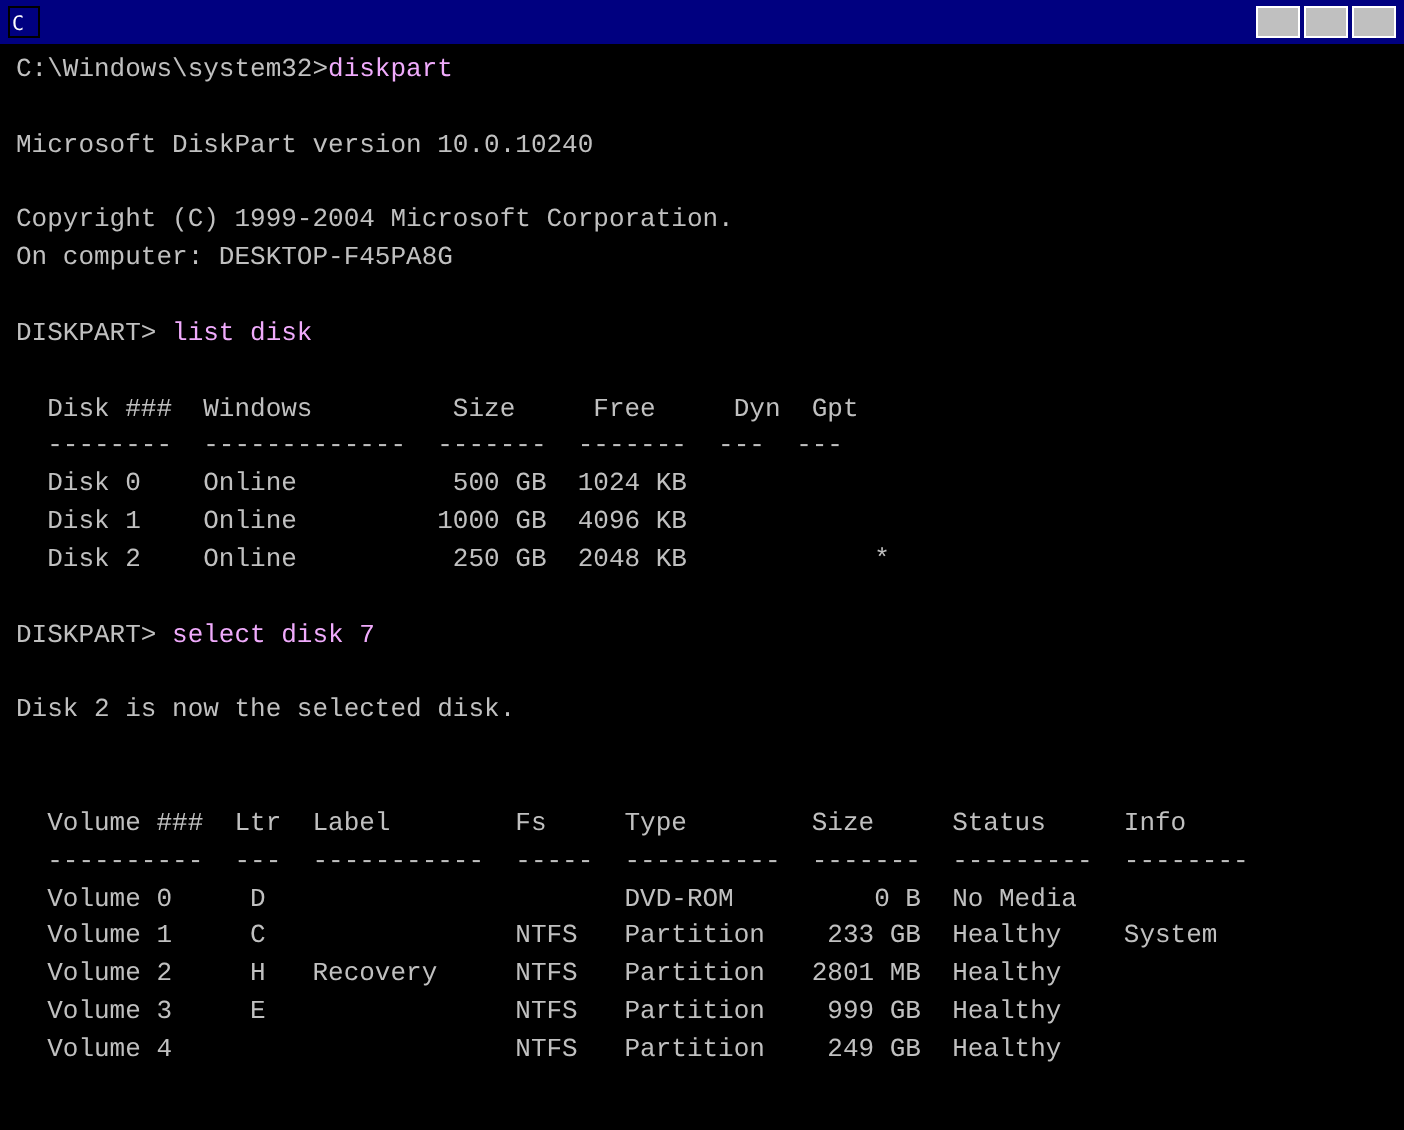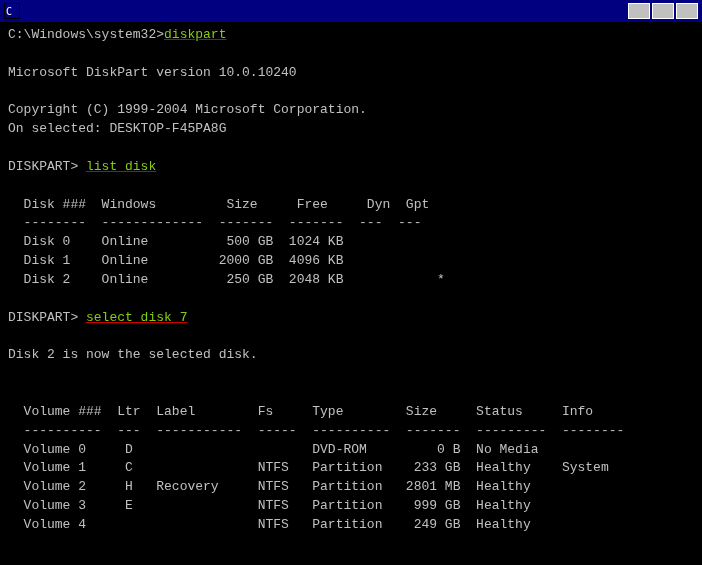--- a/index.html
+++ b/index.html
@@ -93,23 +93,22 @@
       border: 1px solid #999;
     }
 
     .line {
       line-height: 1.45;
       white-space: pre;
       color: #c0c0c0;
     }
 
     .cmd-underline {
-      text-decoration: underline;
       text-decoration-color: #c00;
-      color: #84cc16;
+      color: #f0abfc;
     }
 
     .empty-line {
       height: 1.45em;
     }
   </style>
 </head>
 <body>
 
 <div class="window">
@@ -129,28 +128,28 @@
       <div class="titlebar-btn close-btn"></div>
     </div>
   </div>
 
   <div class="console-body" id="console-output">
   <div class="line"><span>C:\Windows\system32&gt;</span><span class="cmd-underline">diskpart</span></div>
       <div class="empty-line"></div>
       <div class="line">Microsoft DiskPart version 10.0.10240</div>
       <div class="empty-line"></div>
       <div class="line">Copyright (C) 1999-2004 Microsoft Corporation.</div>
-      <div class="line">On selected: DESKTOP-F45PA8G</div>
+      <div class="line">On computer: DESKTOP-F45PA8G</div>
       <div class="empty-line"></div>
       <div class="line"><span>DISKPART&gt; </span><span class="cmd-underline">list disk</span></div>
       <div class="empty-line"></div>
       <div class="line">  Disk ###  Windows         Size     Free     Dyn  Gpt</div>
       <div class="line">  --------  -------------  -------  -------  ---  ---</div>
       <div class="line">  Disk 0    Online          500 GB  1024 KB</div>
-      <div class="line">  Disk 1    Online         2000 GB  4096 KB</div>
+      <div class="line">  Disk 1    Online         1000 GB  4096 KB</div>
       <div class="line">  Disk 2    Online          250 GB  2048 KB            *</div>
       <div class="empty-line"></div>
       <div class="line"><span>DISKPART&gt; </span><span class="cmd-underline">select disk 7</span></div>
       <div class="empty-line"></div>
       <div class="line">Disk 2 is now the selected disk.</div>
       <div class="empty-line"></div>
       <div class="empty-line"></div>
       <div class="line">  Volume ###  Ltr  Label        Fs     Type        Size     Status     Info</div>
       <div class="line">  ----------  ---  -----------  -----  ----------  -------  ---------  --------</div>
       <div class="line">  Volume 0     D                       DVD-ROM         0 B  No Media</div>

